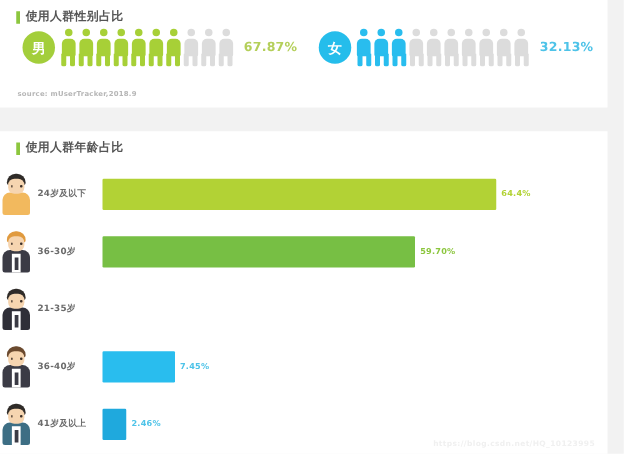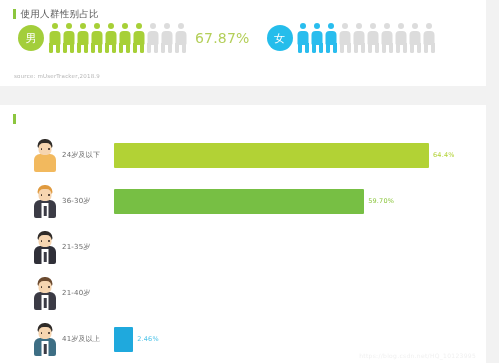--- a/index.html
+++ b/index.html
@@ -11,20 +11,21 @@
     height: 363px;
     background: #f2f2f2;
     font-family: "DejaVu Sans", "Liberation Sans", sans-serif;
     overflow: hidden;
     position: relative;
   }
   .card {
     background: #ffffff;
     margin: 0 13px 0 0;
     position: relative;
+    font-weight: bold;
   }
   #gender-card {
     height: 86px;
     padding: 0;
   }
   #age-card {
     margin-top: 19px;
     height: 258px;
   }
   .section-title {
@@ -102,41 +103,41 @@
   .person .leg-l, .person .leg-r {
     position: absolute;
     top: 20px;
     width: 4px;
     height: 10px;
     border-radius: 0 0 1.5px 1.5px;
   }
   .person .leg-l { left: 1px; }
   .person .leg-r { right: 1px; }
   .pct-label {
-    font-size: 14px;
+    font-size: 10px;
     margin-left: 8px;
     letter-spacing: 0.2px;
   }
   .source-note {
     position: absolute;
     left: 14px;
     bottom: 7px;
     font-size: 5.5px;
     color: #b6b6b6;
     letter-spacing: 0.2px;
   }
   
   .age-list {
     padding: 8px 0 0 0;
   }
   .age-row {
     display: flex;
     align-items: center;
     height: 46px;
-    padding-left: 32px;
+    padding-left: 0;
   }
   .avatar {
     width: 26px;
     height: 34px;
     position: relative;
     flex: none;
   }
   .av-hair {
     position: absolute;
     left: 50%;
@@ -363,30 +364,32 @@
             <span class="leg-l" style="background: rgb(220, 220, 220);"></span>
             <span class="leg-r" style="background: rgb(220, 220, 220);"></span>
           </div>
           <div class="person">
             <span class="head" style="background: rgb(220, 220, 220);"></span>
             <span class="body" style="background: rgb(220, 220, 220);"></span>
             <span class="leg-l" style="background: rgb(220, 220, 220);"></span>
             <span class="leg-r" style="background: rgb(220, 220, 220);"></span>
           </div>
         </div>
+      <div class="pct-label" style="color: rgb(78, 195, 232);">32.13%</div>
     </div>
 
   </div>
 
   <div class="source-note">source: mUserTracker,2018.9</div>
 </div>
 
 <div class="card" id="age-card">
   <div class="section-title">
     <span class="title-accent" style="background: rgb(140, 198, 62);"></span>
+    <span class="title-text">使用人群年龄占比</span>
   </div>
 
   <div class="age-list" id="age-list">
       <div class="age-row">
         <div class="avatar">
           <span class="av-hair" style="background: rgb(47, 43, 40);"></span>
           <span class="av-face"></span>
           <span class="av-eye-l"></span>
           <span class="av-eye-r"></span>
           <span class="av-body" style="background: rgb(242, 185, 94);"></span>
@@ -428,21 +431,25 @@
       <div class="age-row">
         <div class="avatar">
           <span class="av-hair" style="background: rgb(107, 74, 47);"></span>
           <span class="av-face"></span>
           <span class="av-eye-l"></span>
           <span class="av-eye-r"></span>
           <span class="av-body" style="background: rgb(59, 59, 69);"></span>
           <span class="av-shirt"></span>
           <span class="av-tie"></span>
         </div>
-        <div class="age-label">21-40岁</div>
+        <div class="age-label">36-40岁</div>
+        <div class="bar-area">
+          <div class="bar" style="background: rgb(41, 189, 238); width: 57.9444px;"></div>
+          <div class="bar-value" style="color: rgb(78, 195, 232);">7.45%</div>
+        </div>
       </div>
       <div class="age-row">
         <div class="avatar">
           <span class="av-hair" style="background: rgb(47, 43, 40);"></span>
           <span class="av-face"></span>
           <span class="av-eye-l"></span>
           <span class="av-eye-r"></span>
           <span class="av-body" style="background: rgb(61, 110, 132);"></span>
           <span class="av-shirt"></span>
           <span class="av-tie"></span>

